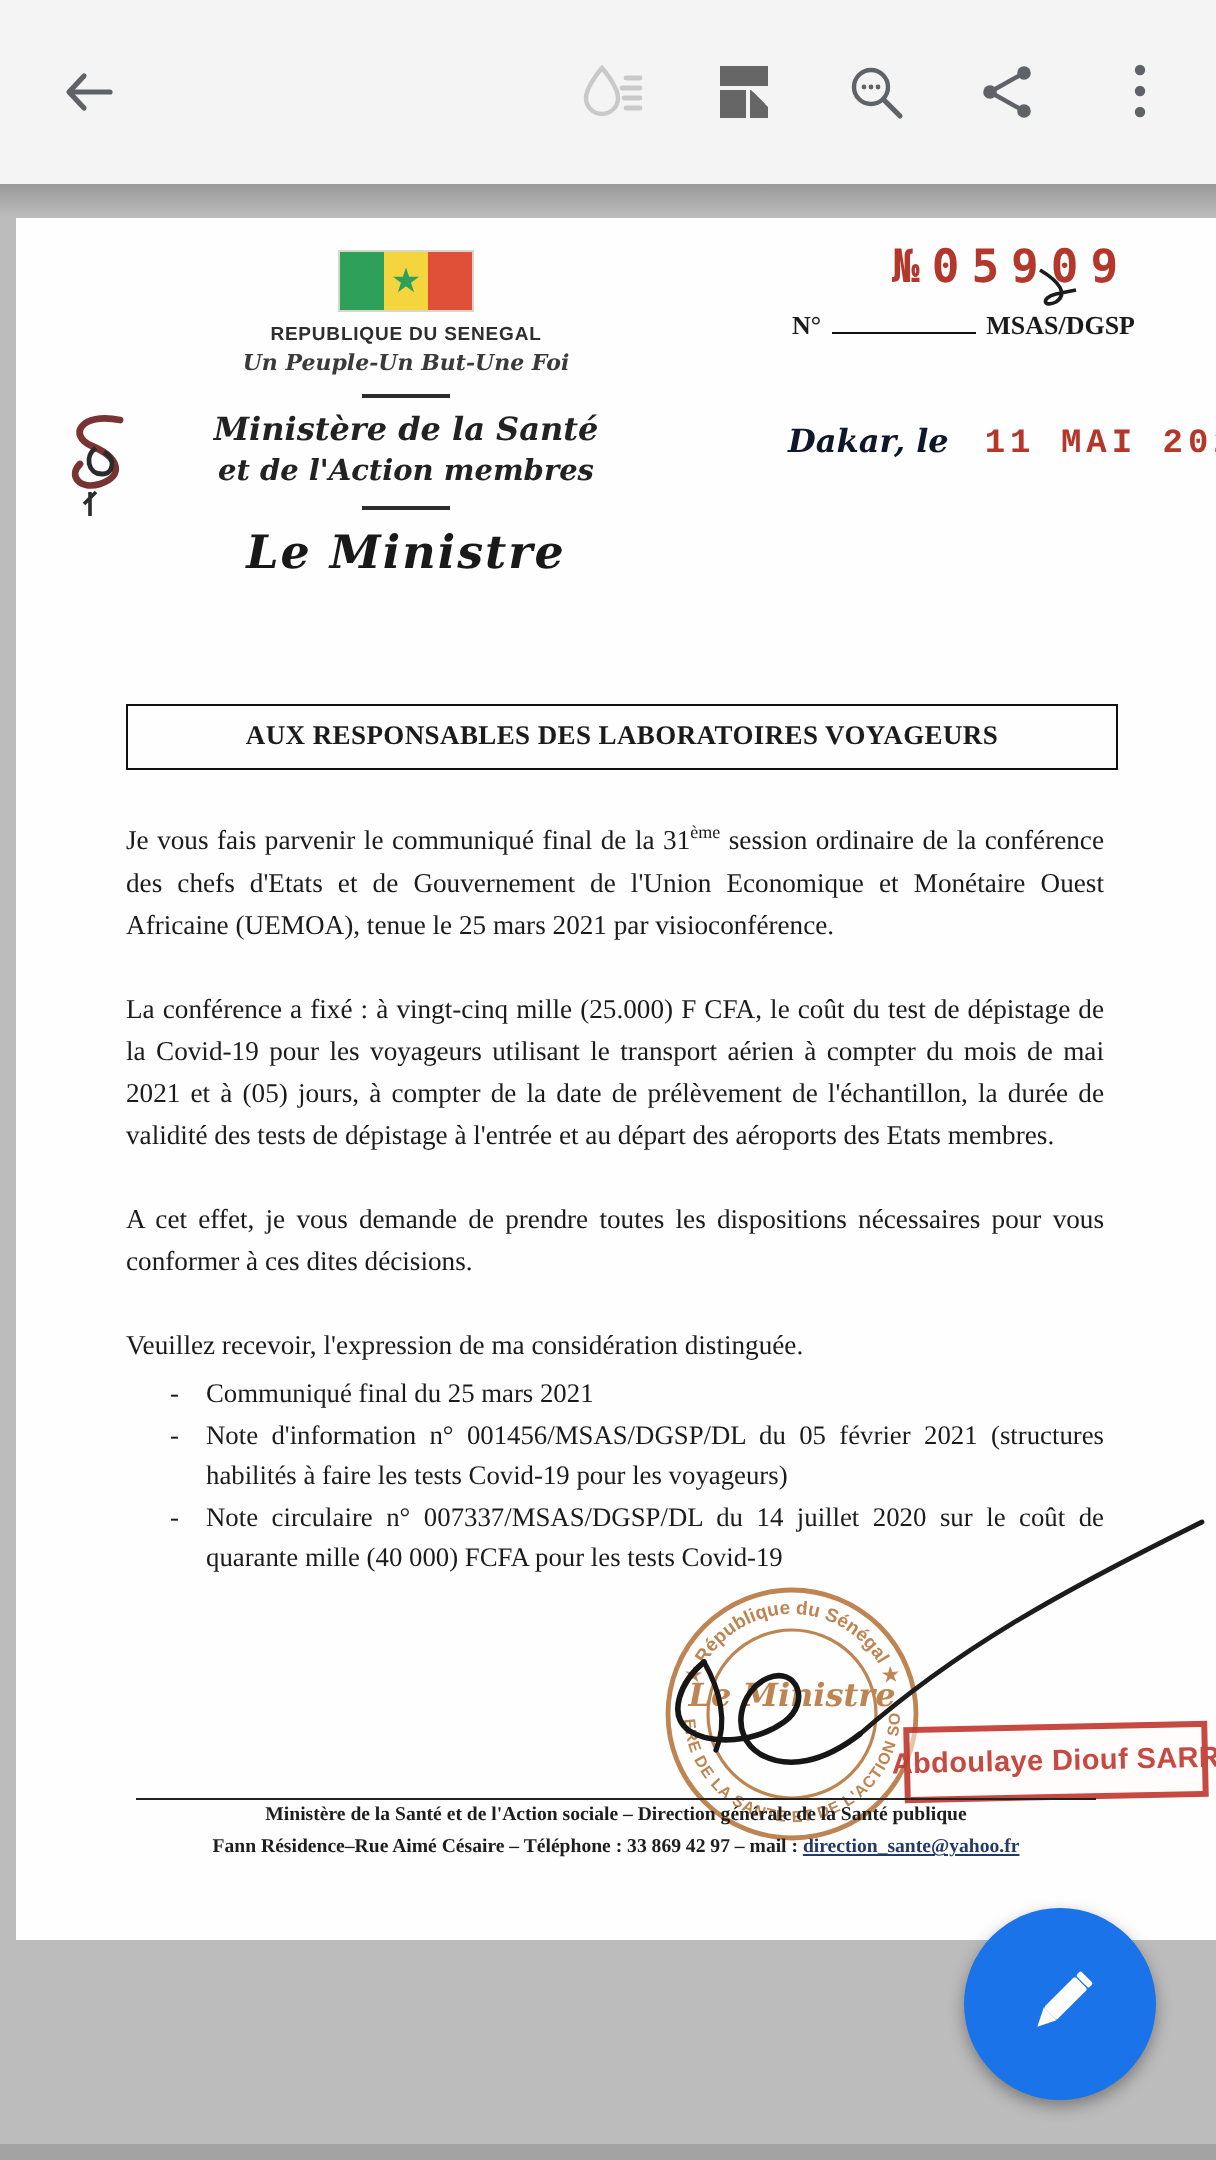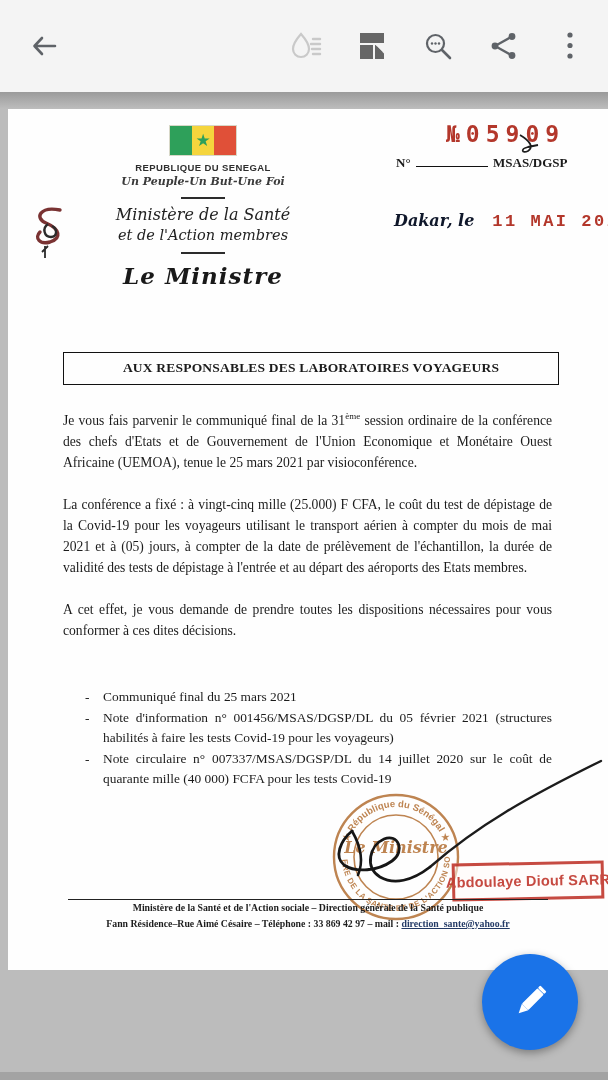--- a/index.html
+++ b/index.html
@@ -25,21 +25,21 @@
     background:#fefefe;color:#1b1b1b;
   }
   
   .lh-left{position:absolute;left:30px;top:8px;width:330px;text-align:center;}
   .flag{width:66px;height:29px;margin:8px auto 6px auto;display:flex;border:1px solid #d8d8c8;}
   .flag .b{flex:1;position:relative;}
   .flag .star{position:absolute;left:50%;top:50%;transform:translate(-50%,-54%);font-size:17px;line-height:1;}
   .republic{font-family:"Liberation Sans",sans-serif;font-weight:bold;font-size:9.5px;letter-spacing:.4px;color:#2e2e2e;}
   .motto{font-family:"DejaVu Serif",serif;font-style:italic;font-weight:bold;font-size:11px;margin-top:2px;color:#3a3a3a;}
   .lh-rule{width:44px;height:2px;background:#2c2c2c;margin:9px auto 6px auto;}
-  .ministry1,.ministry2{font-family:"DejaVu Serif",serif;font-style:italic;font-weight:normal;font-size:16px;color:#222;}
+  .ministry1,.ministry2{font-family:"DejaVu Serif",serif;font-style:italic;font-weight:bold;font-size:16px;color:#222;}
   .ministry2{font-size:14.5px;margin-top:3px;}
   .le-ministre{font-family:"DejaVu Serif",serif;font-style:italic;font-weight:bold;font-size:23px;margin-top:8px;color:#191919;letter-spacing:1px;}
   .emblem{position:absolute;left:18px;top:95px;}
   
   .num-stamp{
     position:absolute;left:438px;top:12px;width:170px;
     font-family:"DejaVu Sans Mono","Liberation Mono",monospace;font-weight:bold;
     font-size:23px;letter-spacing:6px;white-space:nowrap;
   }
   .pen-mark{position:absolute;left:508px;top:22px;}
@@ -187,20 +187,21 @@
   </div>
 
   <div class="title-box">
     <div>AUX RESPONSABLES DES LABORATOIRES VOYAGEURS</div>
   </div>
 
   <div class="body-text">
     <p><span>Je vous fais parvenir le communiqué final de la 31</span><sup>ème</sup><span> session ordinaire de la conférence des chefs d'Etats et de Gouvernement de l'Union Economique et Monétaire Ouest Africaine (UEMOA), tenue le 25 mars 2021 par visioconférence.</span></p>
     <p>La conférence a fixé : à vingt-cinq mille (25.000) F CFA, le coût du test de dépistage de la Covid-19 pour les voyageurs utilisant le transport aérien à compter du mois de mai 2021 et à (05) jours, à compter de la date de prélèvement de l'échantillon, la durée de validité des tests de dépistage à l'entrée et au départ des aéroports des Etats membres.</p>
     <p>A cet effet, je vous demande de prendre toutes les dispositions nécessaires pour vous conformer à ces dites décisions.</p>
+    <p>Veuillez recevoir, l'expression de ma considération distinguée.</p>
   </div>
 
   <div class="attachments">
     <div class="att-item">
       <span class="att-dash">-</span>
       <span class="att-body">Communiqué final du 25 mars 2021</span>
     </div>
     <div class="att-item">
       <span class="att-dash">-</span>
       <span class="att-body">Note d'information n° 001456/MSAS/DGSP/DL du 05 février 2021 (structures habilités à faire les tests Covid-19 pour les voyageurs)</span>

